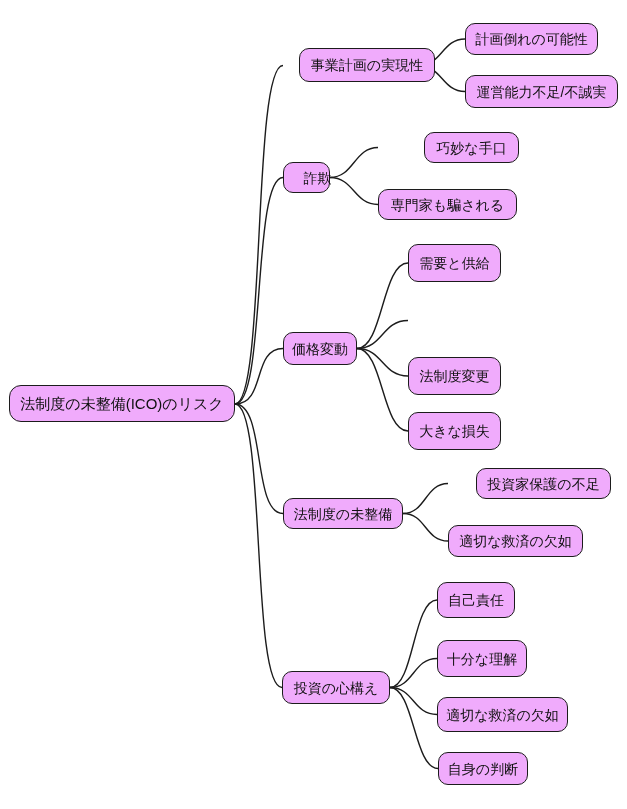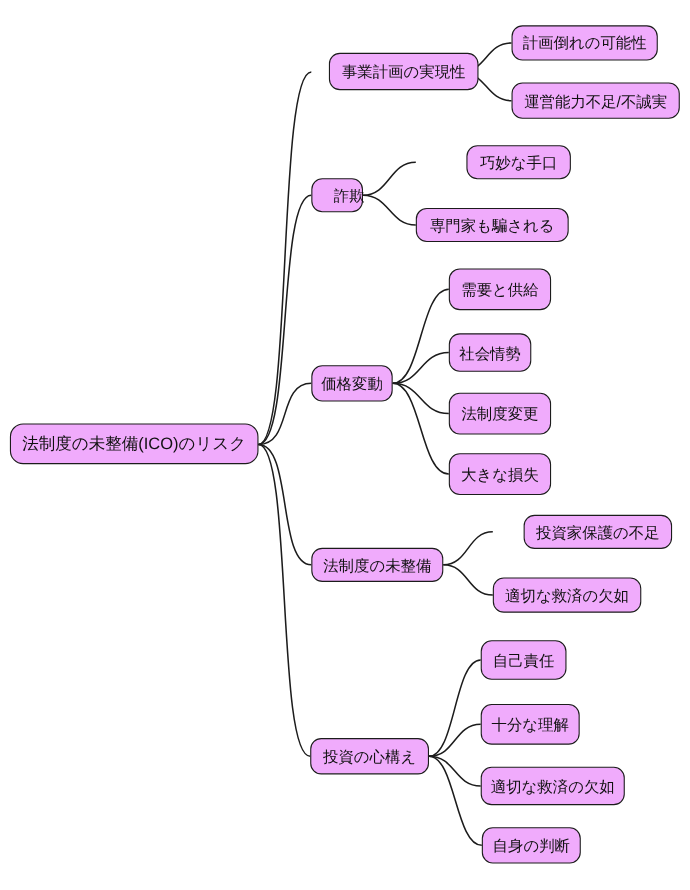--- a/index.html
+++ b/index.html
@@ -87,21 +87,20 @@
   <div class="node" style="left:283px; top:498px; width:120px; height:31px;">法制度の未整備</div>
   <div class="node" style="left:282px; top:671px; width:108px; height:33px;">投資の心構え</div>
 
   <div class="node" style="left:465px; top:23px; width:133px; height:32px;">計画倒れの可能性</div>
   <div class="node" style="left:465px; top:75px; width:153px; height:33px;">運営能力不足/不誠実</div>
 
   <div class="node" style="left:378px; top:132px; width:95px; height:31px;margin-left:46px;">巧妙な手口</div>
   <div class="node" style="left:378px; top:189px; width:139px; height:31px;">専門家も騙される</div>
 
   <div class="node" style="left:408px; top:244px; width:93px; height:38px;">需要と供給</div>
-  <div class="node" style="left:408px; top:303px; width:75px; height:35px;">社会情勢</div>
   <div class="node" style="left:408px; top:357px; width:93px; height:38px;">法制度変更</div>
   <div class="node" style="left:408px; top:412px; width:93px; height:38px;">大きな損失</div>
 
   <div class="node" style="left:448px; top:468px; width:135px; height:31px;margin-left:28px;">投資家保護の不足</div>
   <div class="node" style="left:448px; top:525px; width:135px; height:32px;">適切な救済の欠如</div>
 
   <div class="node" style="left:437px; top:582px; width:78px; height:36px;">自己責任</div>
   <div class="node" style="left:437px; top:640px; width:90px; height:37px;">十分な理解</div>
   <div class="node" style="left:437px; top:697px; width:131px; height:35px;">適切な救済の欠如</div>
   <div class="node" style="left:438px; top:752px; width:90px; height:33px;">自身の判断</div>

